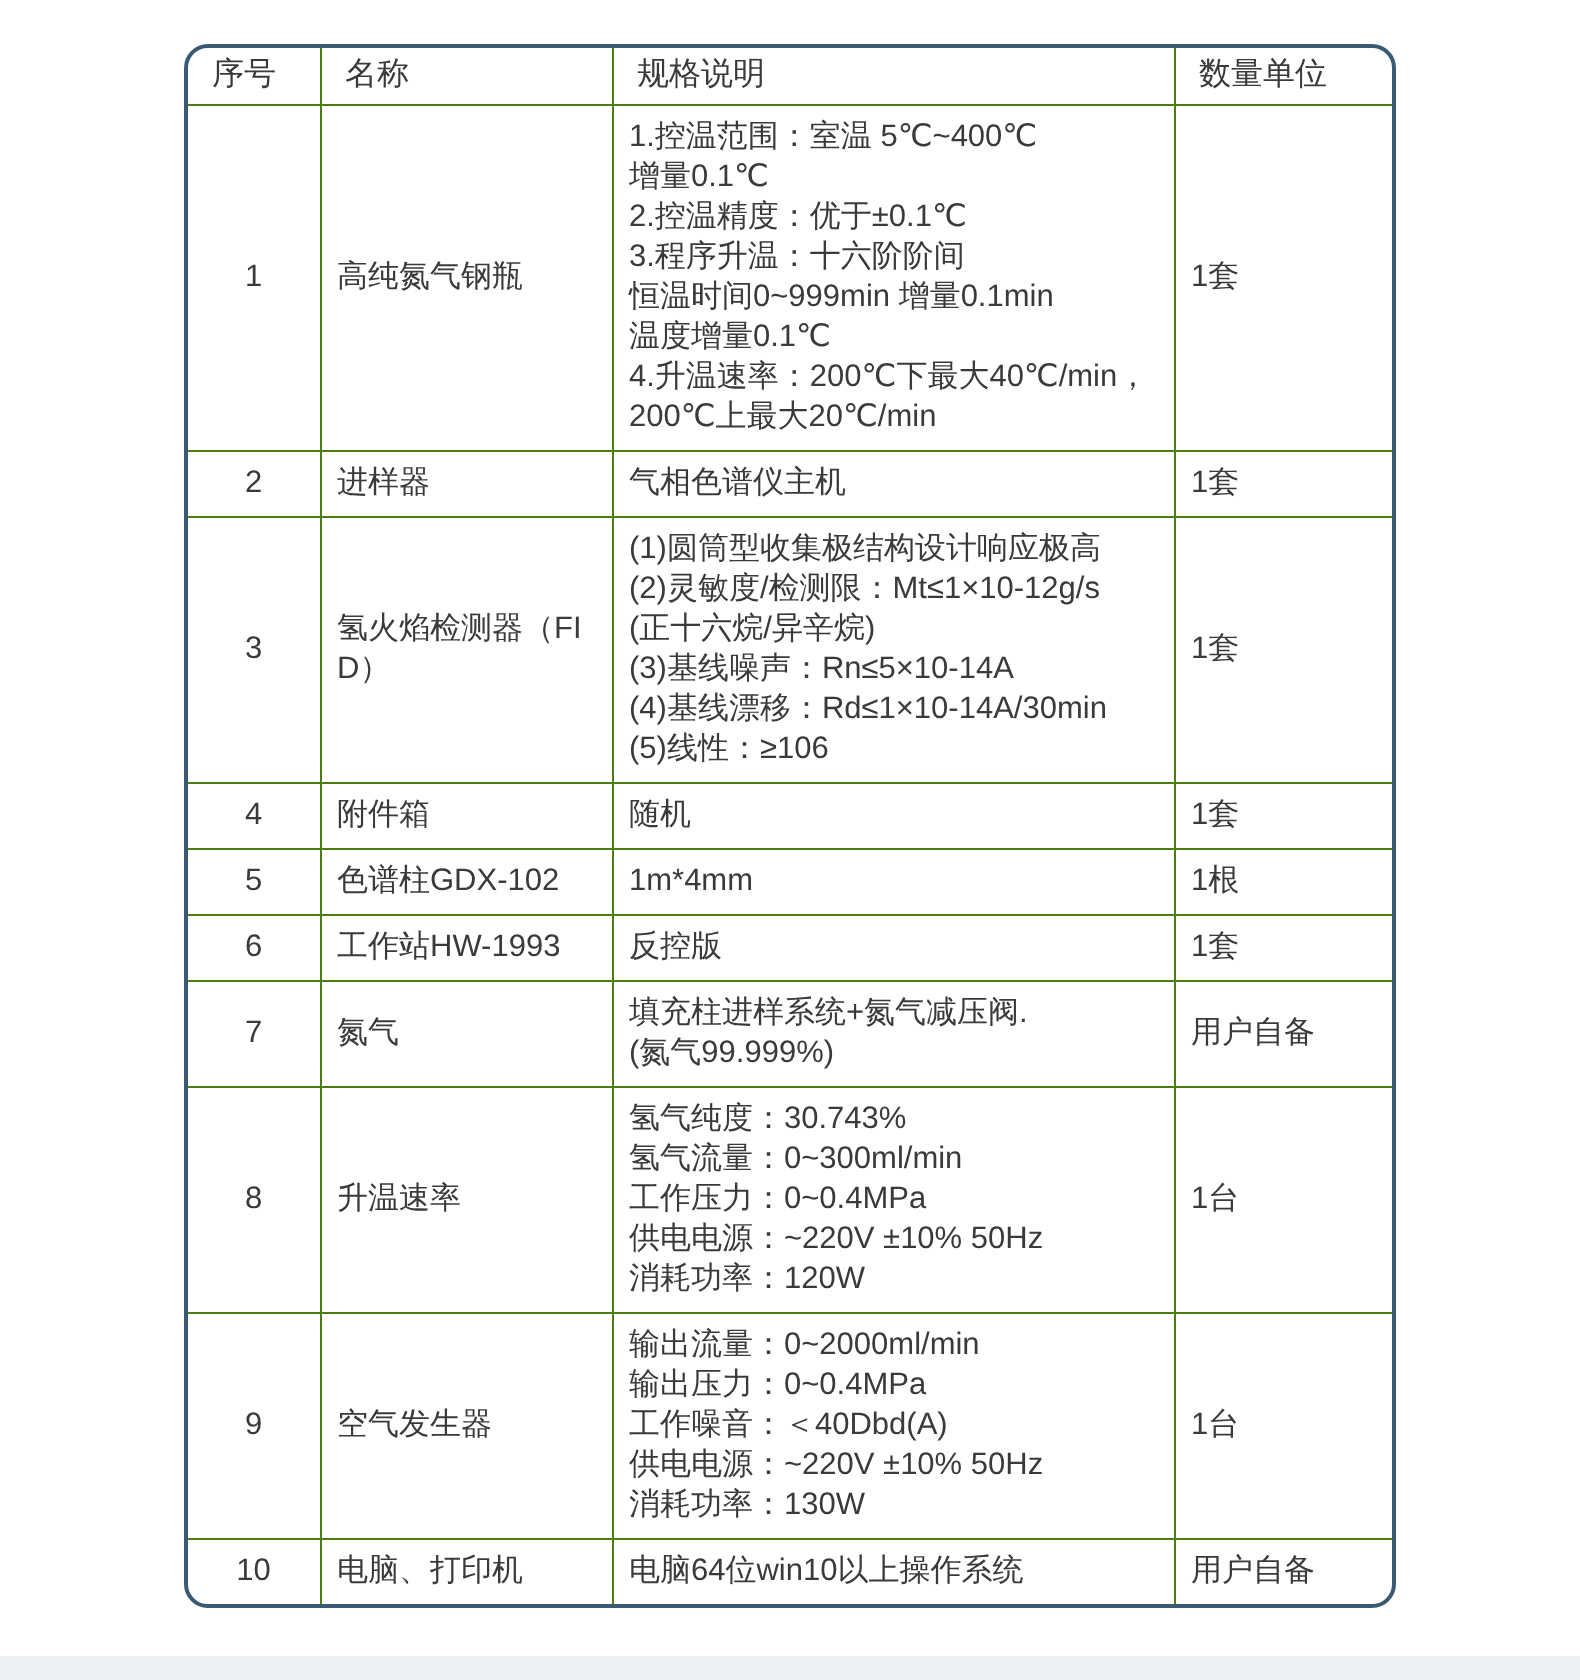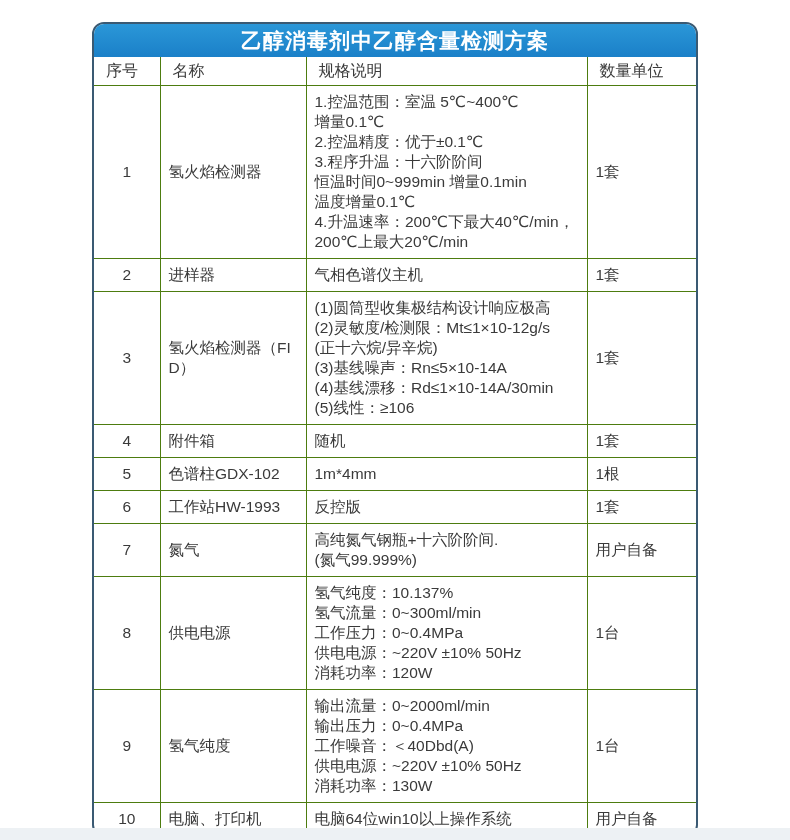--- a/index.html
+++ b/index.html
@@ -36,40 +36,39 @@
   .cell-no{text-align:center;}
   .cell-spec{white-space:pre-line;}
   .bottom-strip{
     position:absolute;left:0;bottom:0;width:790px;height:12px;background:#edf1f4;
   }
 </style>
 </head>
 <body>
 
 <div class="card">
-  <div class="titlebar">乙醇消毒剂中乙醇含量检测方案</div>
   <table class="spec-table">
     <colgroup>
       <col style="width:66px">
       <col style="width:146px">
       <col style="width:281px">
       <col style="width:109px">
     </colgroup>
     <thead>
       <tr>
         <th>序号</th>
         <th>名称</th>
         <th>规格说明</th>
         <th>数量单位</th>
       </tr>
     </thead>
     <tbody>
       <tr>
         <td class="cell-no">1</td>
-        <td>氢火焰检测器</td>
+        <td>高纯氮气钢瓶</td>
         <td class="cell-spec">1.控温范围：室温 5℃~400℃
 增量0.1℃
 2.控温精度：优于±0.1℃
 3.程序升温：十六阶阶间
 恒温时间0~999min 增量0.1min
 温度增量0.1℃
 4.升温速率：200℃下最大40℃/min，
 200℃上最大20℃/min</td>
         <td>1套</td>
       </tr>
@@ -104,37 +103,37 @@
       </tr>
       <tr>
         <td class="cell-no">6</td>
         <td>工作站HW-1993</td>
         <td class="cell-spec">反控版</td>
         <td>1套</td>
       </tr>
       <tr>
         <td class="cell-no">7</td>
         <td>氮气</td>
-        <td class="cell-spec">高纯氮气钢瓶+十六阶阶间.
+        <td class="cell-spec">填充柱进样系统+氮气减压阀.
 (氮气99.999%)</td>
         <td>用户自备</td>
       </tr>
       <tr>
         <td class="cell-no">8</td>
-        <td>供电电源</td>
-        <td class="cell-spec">氢气纯度：10.137%
+        <td>升温速率</td>
+        <td class="cell-spec">氢气纯度：30.743%
 氢气流量：0~300ml/min
 工作压力：0~0.4MPa
 供电电源：~220V ±10% 50Hz
 消耗功率：120W</td>
         <td>1台</td>
       </tr>
       <tr>
         <td class="cell-no">9</td>
-        <td>氢气纯度</td>
+        <td>空气发生器</td>
         <td class="cell-spec">输出流量：0~2000ml/min
 输出压力：0~0.4MPa
 工作噪音：＜40Dbd(A)
 供电电源：~220V ±10% 50Hz
 消耗功率：130W</td>
         <td>1台</td>
       </tr>
       <tr>
         <td class="cell-no">10</td>
         <td>电脑、打印机</td>

